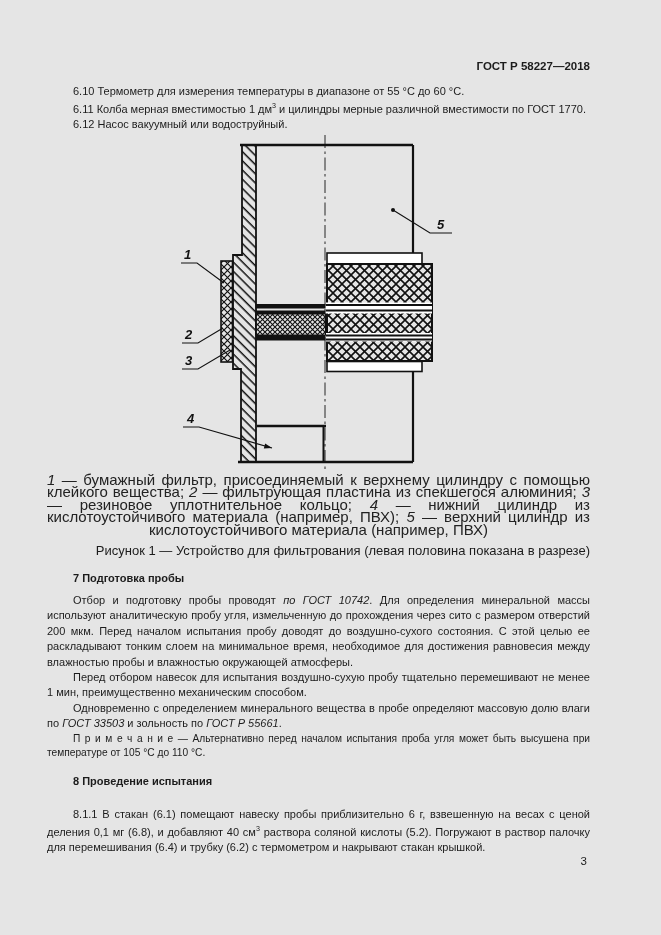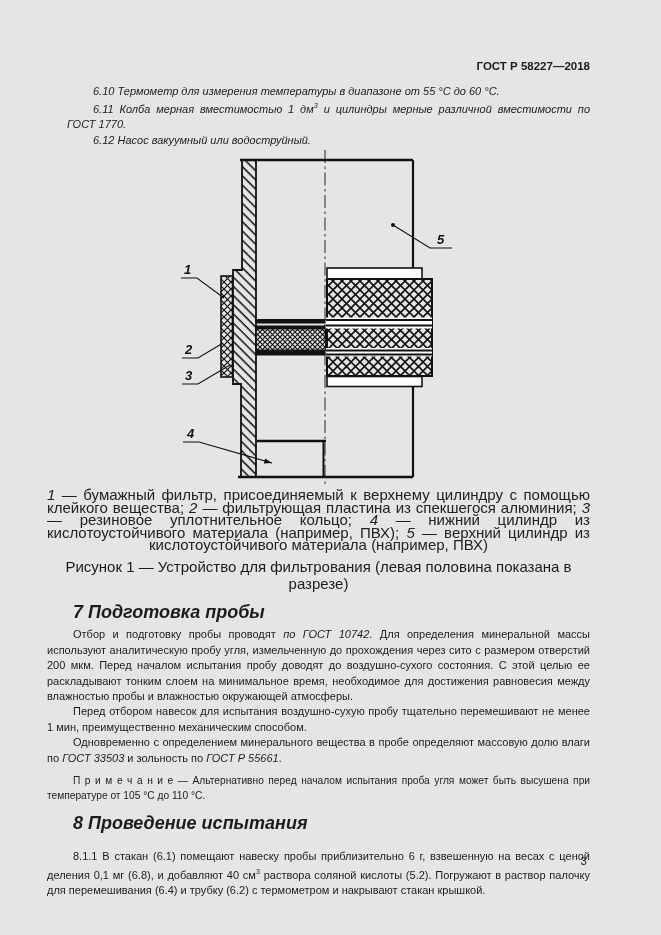--- a/index.html
+++ b/index.html
@@ -2,31 +2,31 @@
 <html lang="ru"><head>
 <meta charset="utf-8">
 <style>
   html,body{margin:0;padding:0;background:#ffffff;}
   .page{position:relative;width:661px;height:935px;background:#e5e5e5;overflow:hidden;
         font-family:"Liberation Sans",sans-serif;color:#1c1c1c;}
   .content{position:absolute;left:47px;top:0;width:543px;}
   p{margin:0;}
   .doc-header{margin-top:60px;text-align:right;font-weight:bold;font-size:11.5px;}
   .items{margin-top:12px;}
-  .item{font-style:italic;margin-left:20px;}
+  .item{}
   .bodytext,.item{font-size:11px;line-height:15.4px;text-align:justify;text-indent:26px;}
   .figure-wrap{position:relative;height:338px;margin-top:0;}
   svg.fig{position:absolute;left:131px;top:0;}
   .fig-caption{margin-top:3px;font-size:15px;line-height:12.4px;text-align:justify;
                text-align-last:center;color:#222;}
   .it{font-style:italic;}
-  .fig-title{margin-top:7px;text-align:center;font-size:15px;}
-  h2.sec{margin:11px 0 0 0;font-size:18px;font-weight:bold;text-indent:26px;line-height:18px;font-style:italic;}
+  .fig-title{margin-top:7px;text-align:right;font-size:13px;}
+  h2.sec{margin:11px 0 0 0;font-size:11px;font-weight:bold;text-indent:26px;line-height:18px;}
   .after-title{margin-top:6px;}
-  .note{margin-top:8px;font-size:10.2px;line-height:14.6px;text-align:justify;text-indent:26px;}
+  .note{font-size:10.2px;line-height:14.6px;text-align:justify;text-indent:26px;}
   h3.subsec{margin:11px 0 0 0;font-size:11px;font-weight:bold;text-indent:26px;line-height:15px;}
   .mt{margin-top:17px;}
   .page-num{position:absolute;top:855px;right:74px;font-size:11.5px;}
   sup{font-size:0.65em;}
 </style>
 </head>
 <body>
 
 <div class="page">
   <div class="content">

